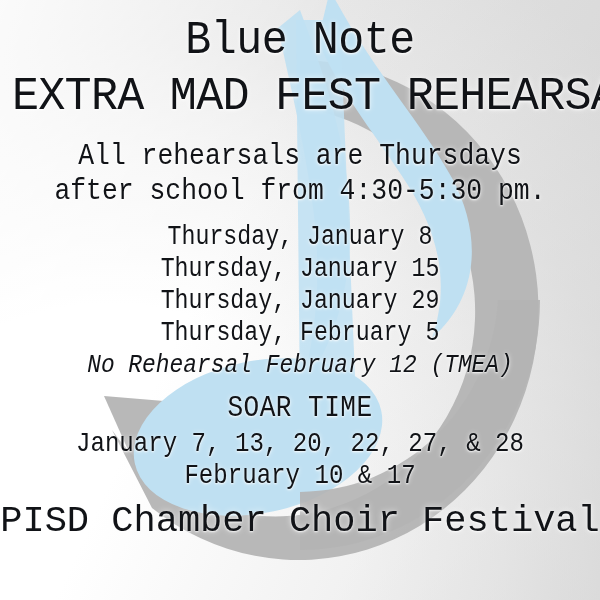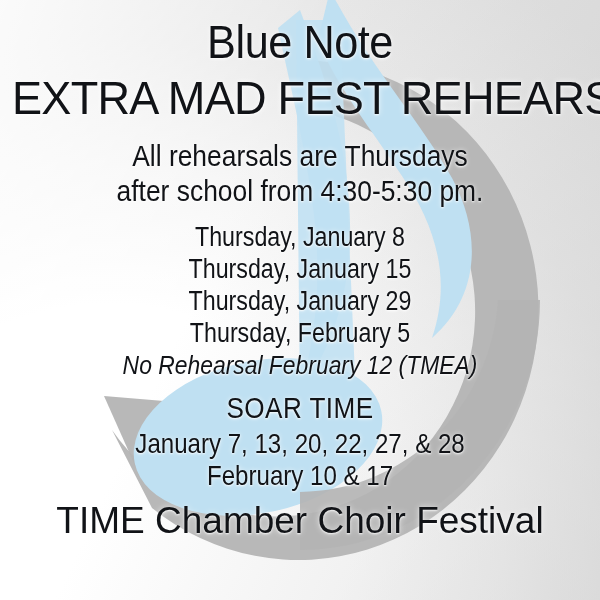--- a/index.html
+++ b/index.html
@@ -6,21 +6,21 @@
     margin: 0;
     padding: 0;
     background: #ffffff;
   }
   #poster {
     position: relative;
     width: 600px;
     height: 600px;
     overflow: hidden;
     background: #ffffff;
-    font-family: Liberation Sans, sans-serif;
+    font-family: Liberation Mono, monospace;
   }
 
   
   #bg-gradient {
     position: absolute;
     inset: 0;
     background:
       radial-gradient(120% 110% at 18% 88%, #ffffff 0%, #ffffff 34%, #f4f4f4 55%, #e6e6e6 74%, #dcdcdc 100%);
   }
   #bg-gradient2 {
@@ -184,17 +184,17 @@
     <div class="line t-date t-d4">Thursday, February 5</div>
 
     <div class="line t-norehearsal">No Rehearsal February 12 (TMEA)</div>
 
     <div class="line t-soar">SOAR TIME</div>
 
     <div class="line t-soar1">January 7, 13, 20, 22, 27, &amp; 28</div>
 
     <div class="line t-soar2">February 10 &amp; 17</div>
 
-    <div class="line t-foot1">TIME Chamber Choir Festival</div>
+    <div class="line t-foot1">PISD Chamber Choir Festival</div>
 
 
   </div>
 </div>
 
 </body></html>

